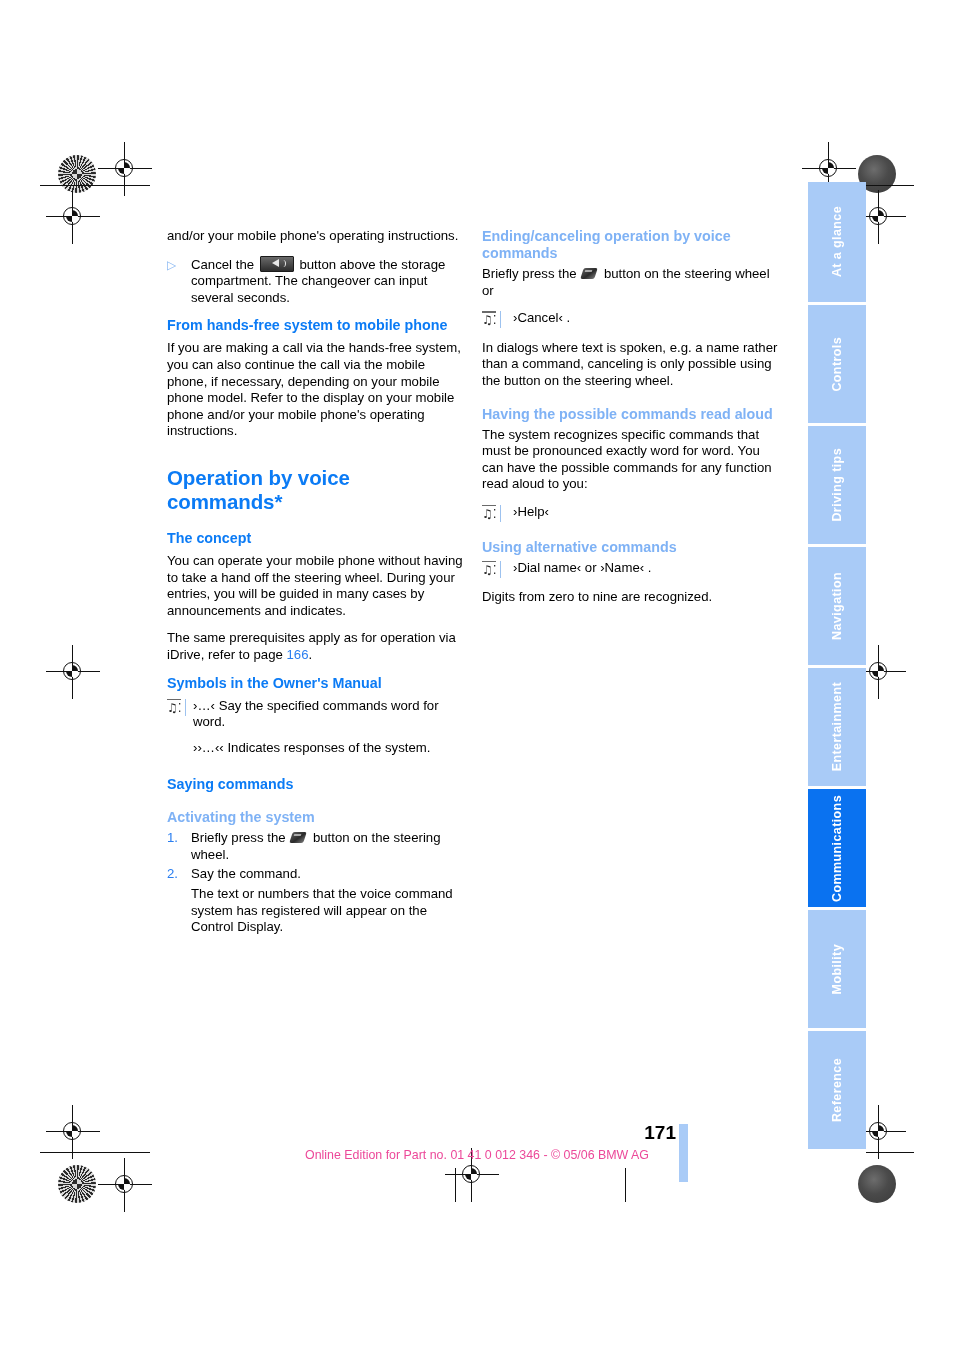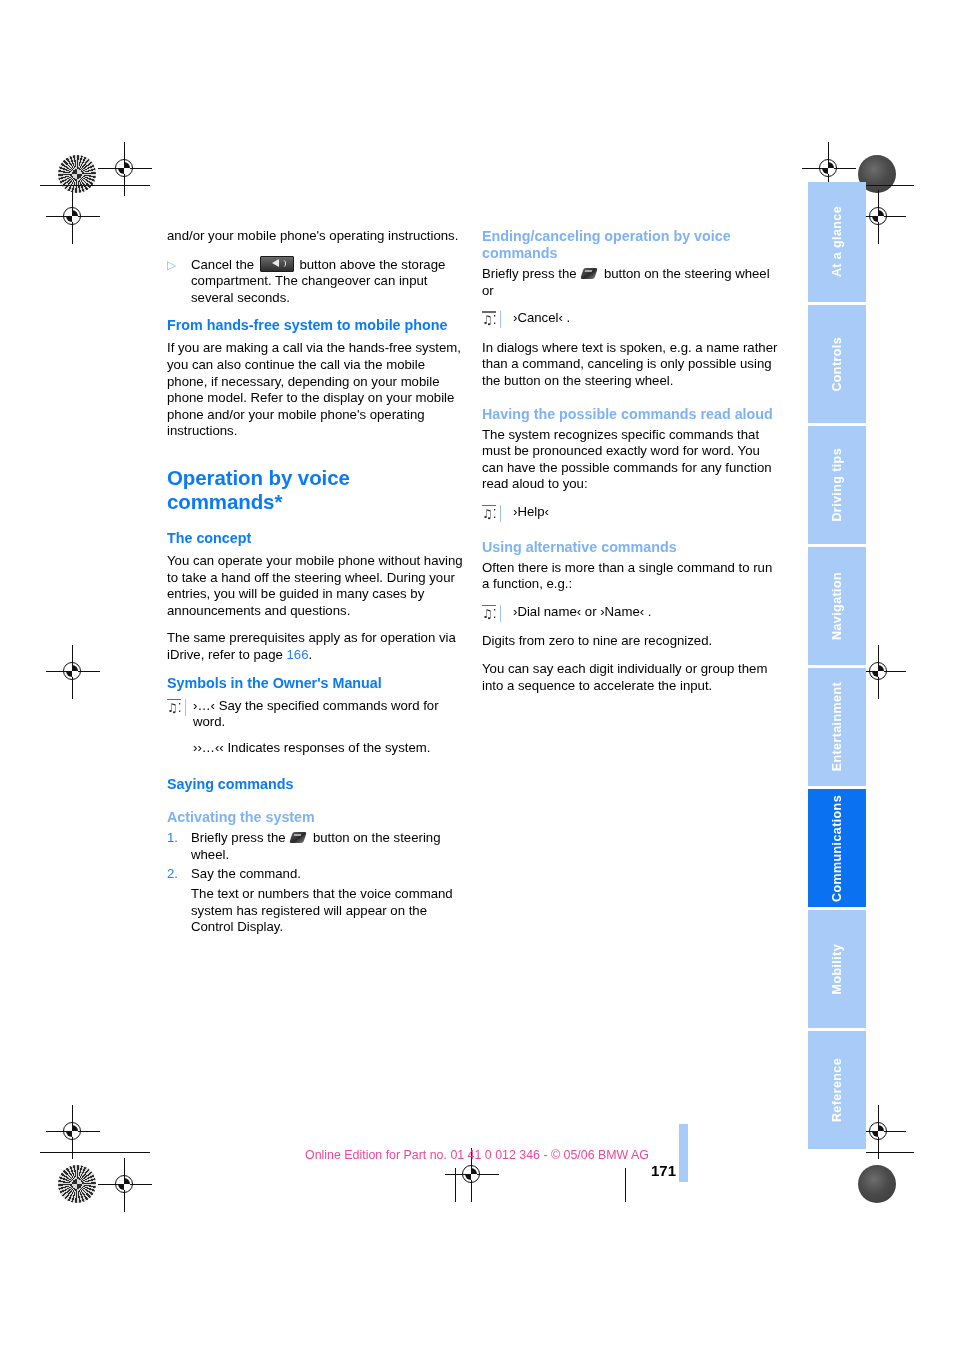--- a/index.html
+++ b/index.html
@@ -131,21 +131,21 @@
     transform:skewX(-18deg);border-radius:2px;
   }
   .icon-wheelbtn .gl{
     position:absolute;left:3px;top:3px;width:7px;height:2px;
     background:#cfcfcf;transform:skewX(-18deg);opacity:.75;
   }
   
   #footer{position:absolute;left:0;top:1122px;width:954px;}
   #pagenum{
     position:absolute;left:604px;top:0;width:72px;text-align:right;
-    font-size:15px;font-weight:bold;color:#000;margin-top:40px;
+    font-size:19px;font-weight:bold;color:#000;
   }
   #editionline{
     position:absolute;left:0;top:26px;width:954px;text-align:center;
     font-size:12.4px;color:#ec4899;
   }
   #footerbar{
     position:absolute;left:679px;top:2px;width:9px;height:58px;background:#a9cbf7;
   }
 </style>
 </head>
@@ -269,21 +269,21 @@
         <span>button above the storage compartment. The changeover can input several seconds.</span>
       </div>
     </div>
 
     <h2>From hands-free system to mobile phone</h2>
     <p>If you are making a call via the hands-free system, you can also continue the call via the mobile phone, if necessary, depending on your mobile phone model. Refer to the display on your mobile phone and/or your mobile phone's operating instructions.</p>
 
     <h1>Operation by voice commands*</h1>
 
     <h2>The concept</h2>
-    <p>You can operate your mobile phone without having to take a hand off the steering wheel. During your entries, you will be guided in many cases by announcements and questions.</p>
+    <p>You can operate your mobile phone without having to take a hand off the steering wheel. During your entries, you will be guided in many cases by announcements and indicates.</p>
     <p>
       <span>The same prerequisites apply as for operation via iDrive, refer to page</span>
       <span class="xref">166</span><span>.</span>
     </p>
 
     <h2>Symbols in the Owner's Manual</h2>
     <div class="vcblock">
       <div class="vcicon">
         <span class="vcsym">
           <span class="rule-top"></span><span class="mouth">♫⁚</span><span class="rule"></span>
@@ -340,33 +340,31 @@
     <div class="vcblock indent">
       <div class="vcicon">
         <span class="vcsym">
           <span class="rule-top"></span><span class="mouth">♫⁚</span><span class="rule"></span>
         </span>
       </div>
       <div class="vcbody">›Help‹</div>
     </div>
 
     <h3>Using alternative commands</h3>
-    <p>Often there is more than a single command to run a function, e.g.:</p>
 
     <div class="vcblock indent">
       <div class="vcicon">
         <span class="vcsym">
           <span class="rule-top"></span><span class="mouth">♫⁚</span><span class="rule"></span>
         </span>
       </div>
       <div class="vcbody">›Dial name‹ or ›Name‹ .</div>
     </div>
 
     <p>Digits from zero to nine are recognized.</p>
-    <p>You can say each digit individually or group them into a sequence to accelerate the input.</p>
   </div>
 
   <div id="footer">
     <div id="pagenum">171</div>
     <div id="footerbar"></div>
     <div id="editionline">Online Edition for Part no. 01 41 0 012 346 - © 05/06 BMW AG</div>
   </div>
 </div>
 
 </body></html>

